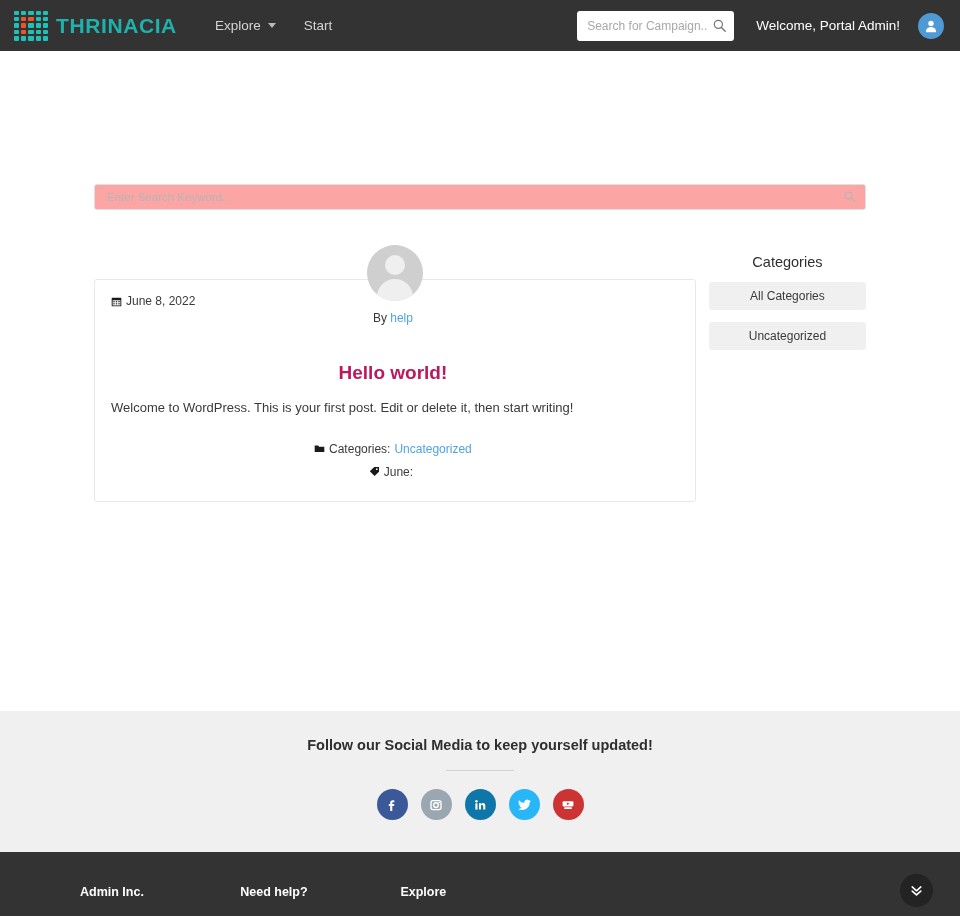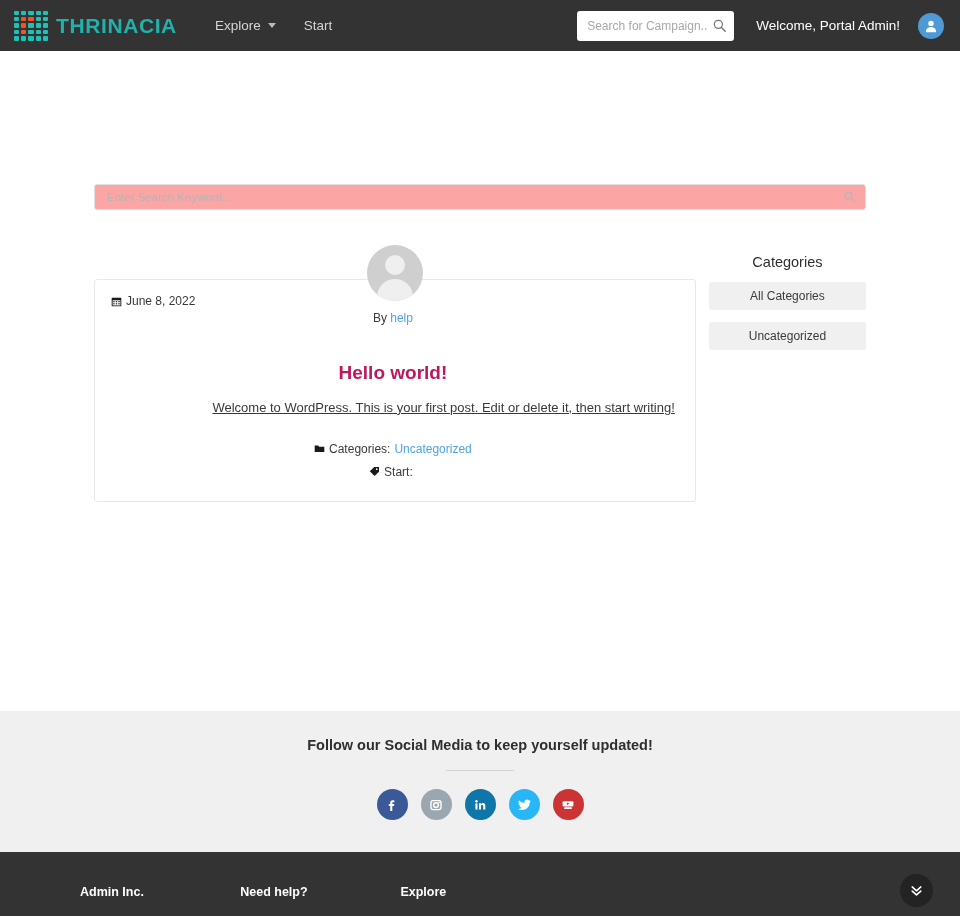--- a/index.html
+++ b/index.html
@@ -183,25 +183,24 @@
   }
   .post-by a { color: #4fa3e3; text-decoration: none; }
   .post-title {
     text-align: center;
     color: #be185d;
     font-size: 19px;
     font-weight: bold;
     margin-top: 37px;
   }
   .post-excerpt {
-    text-align: right;
+    text-align: left;
     color: #3a3a3a;
     font-size: 13px;
     margin-top: 4px;
-    text-decoration: underline;
   }
   .post-meta {
     text-align: center;
     font-size: 12px;
     color: #3a3a3a;
     margin-top: 27px;
     display: flex;
     align-items: center;
     justify-content: center;
     gap: 4px;
@@ -423,21 +422,21 @@
             </svg>
             <span>Categories:</span>
             <a href="#">Uncategorized</a>
           </div>
 
           <div class="post-meta tags">
             <svg width="11" height="11" viewBox="0 0 16 16">
               <path d="M1.2 7.8 7.6 1.4h6.9v6.9L8.1 14.7Z" fill="#1a1a1a"></path>
               <circle cx="11.3" cy="4.6" r="1.25" fill="#ffffff"></circle>
             </svg>
-            <span>Start:</span>
+            <span>June:</span>
             <span></span>
           </div>
         </article>
       </div>
 
       <aside class="col-right">
         <h3 class="cat-title">Categories</h3>
         <a class="cat-item" href="#">All Categories</a>
         <a class="cat-item" href="#">Uncategorized</a>
       </aside>

